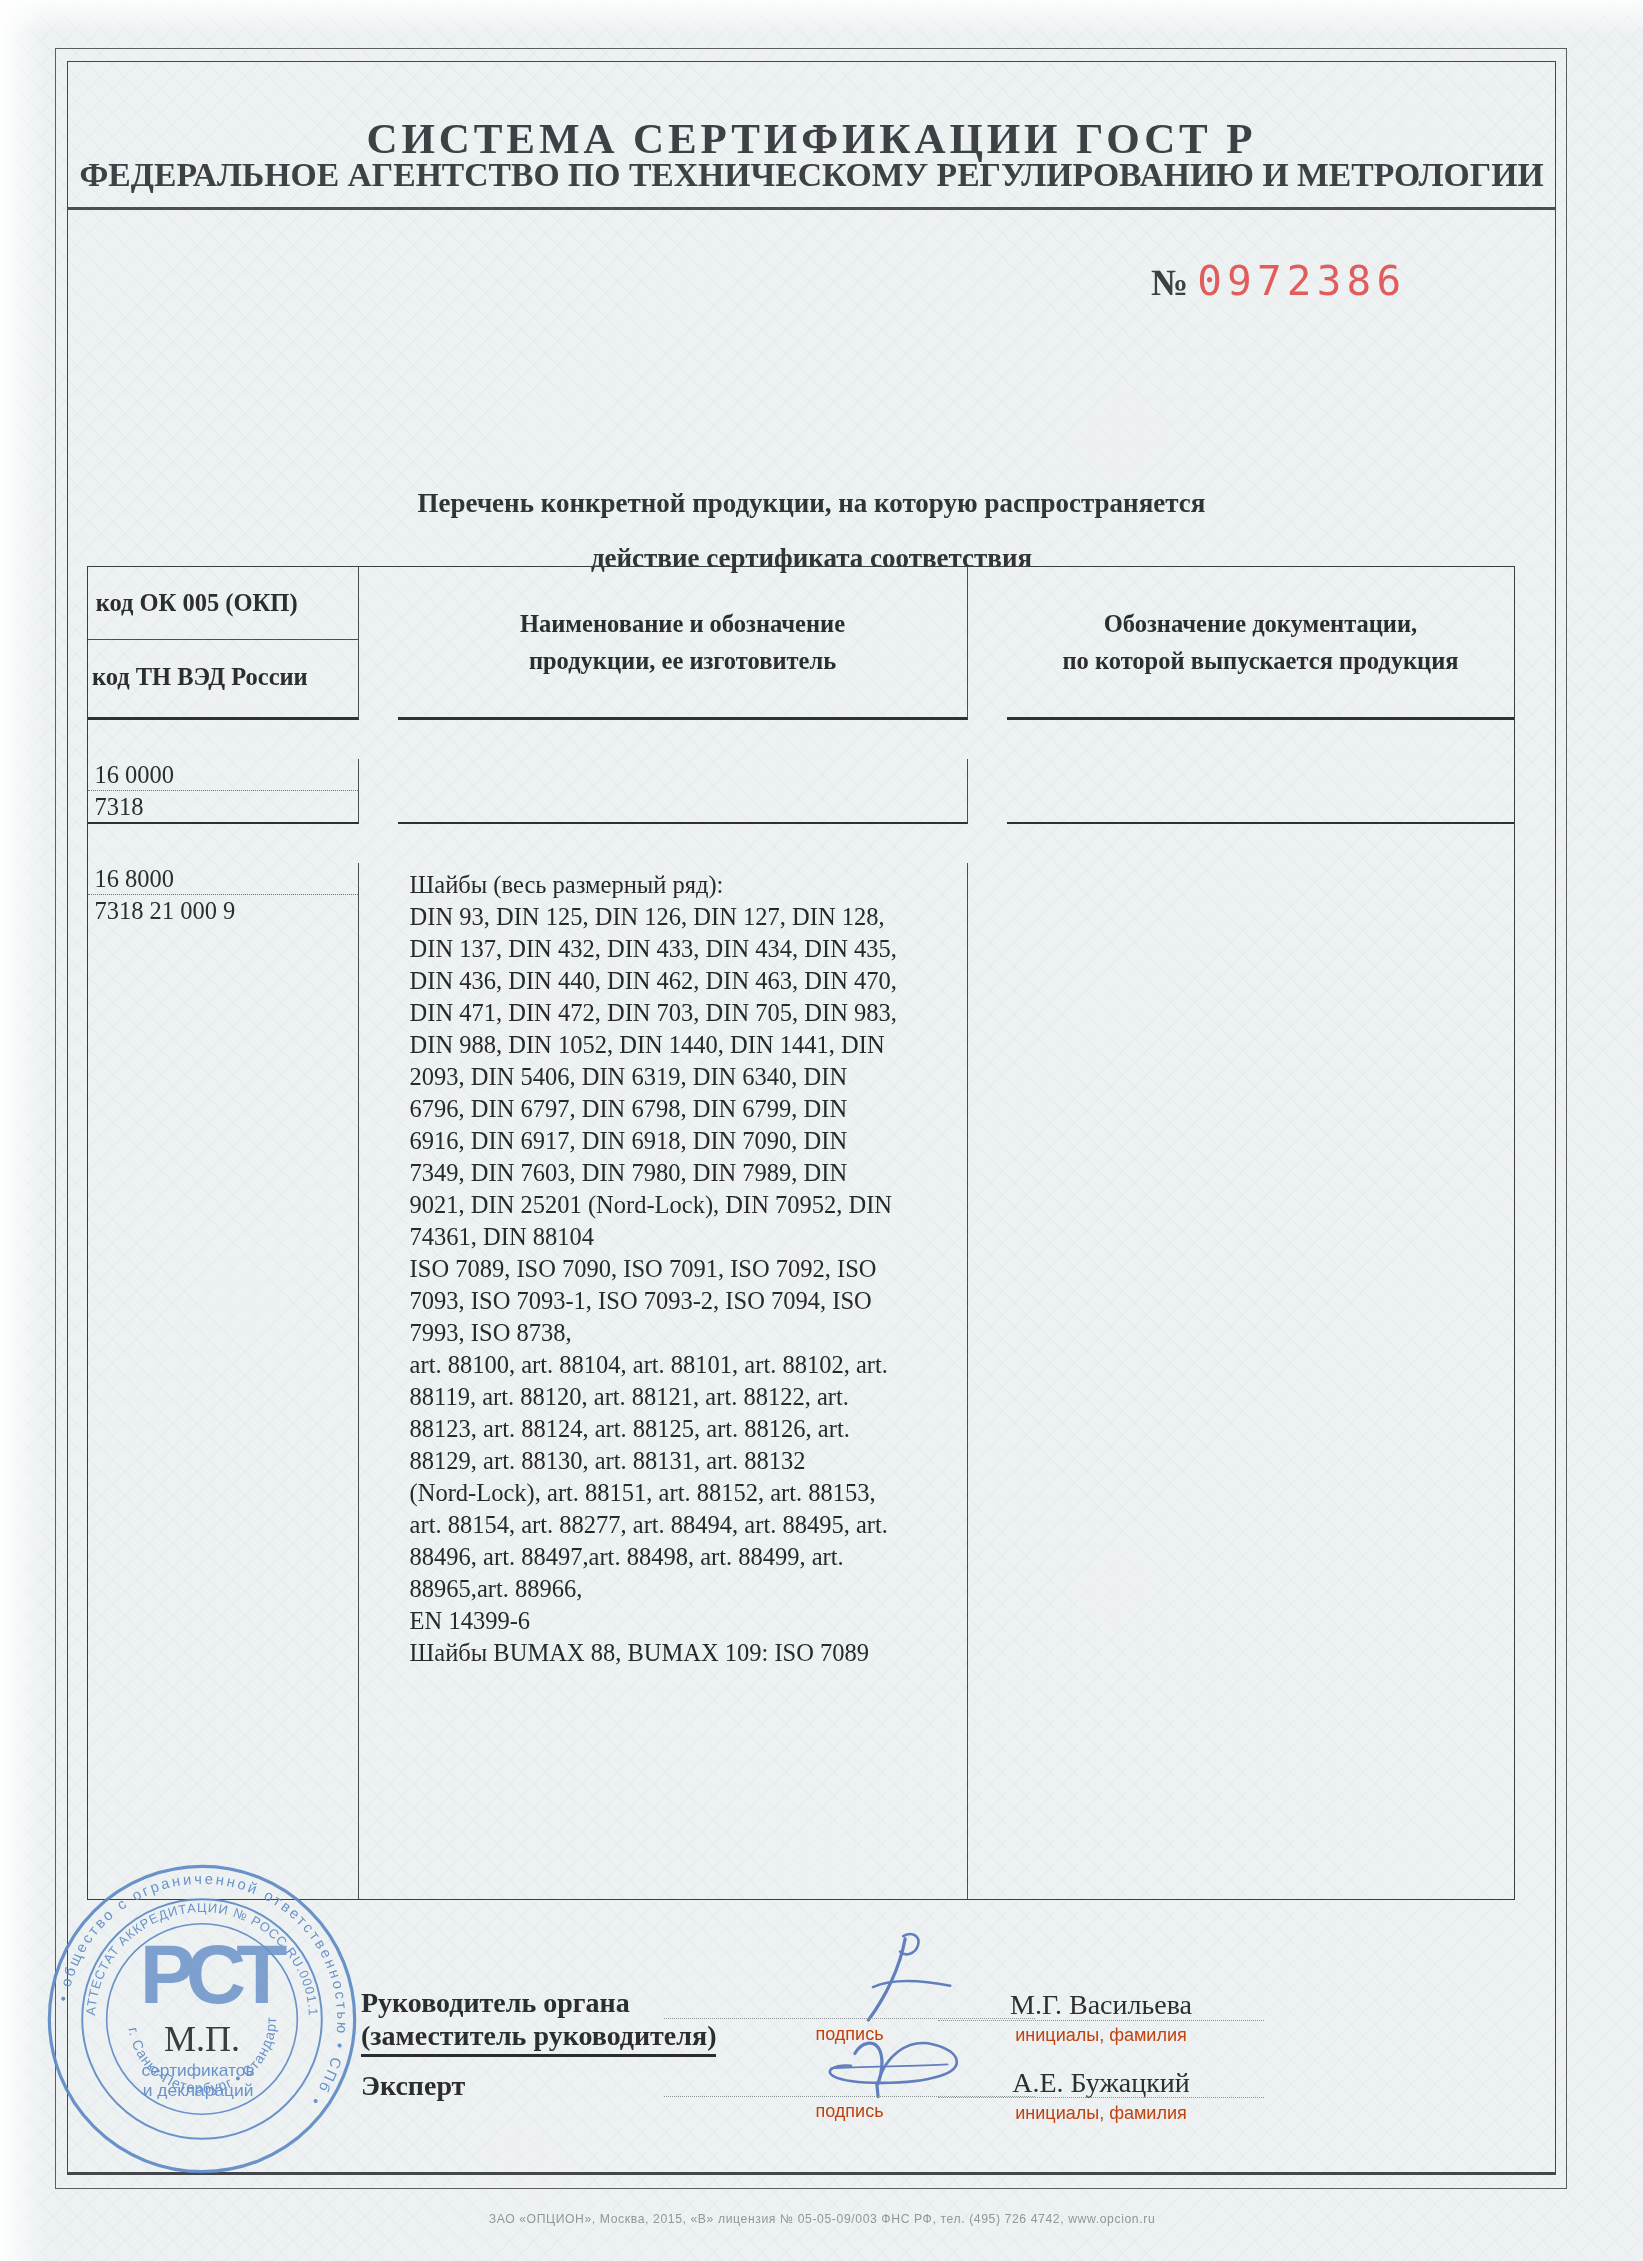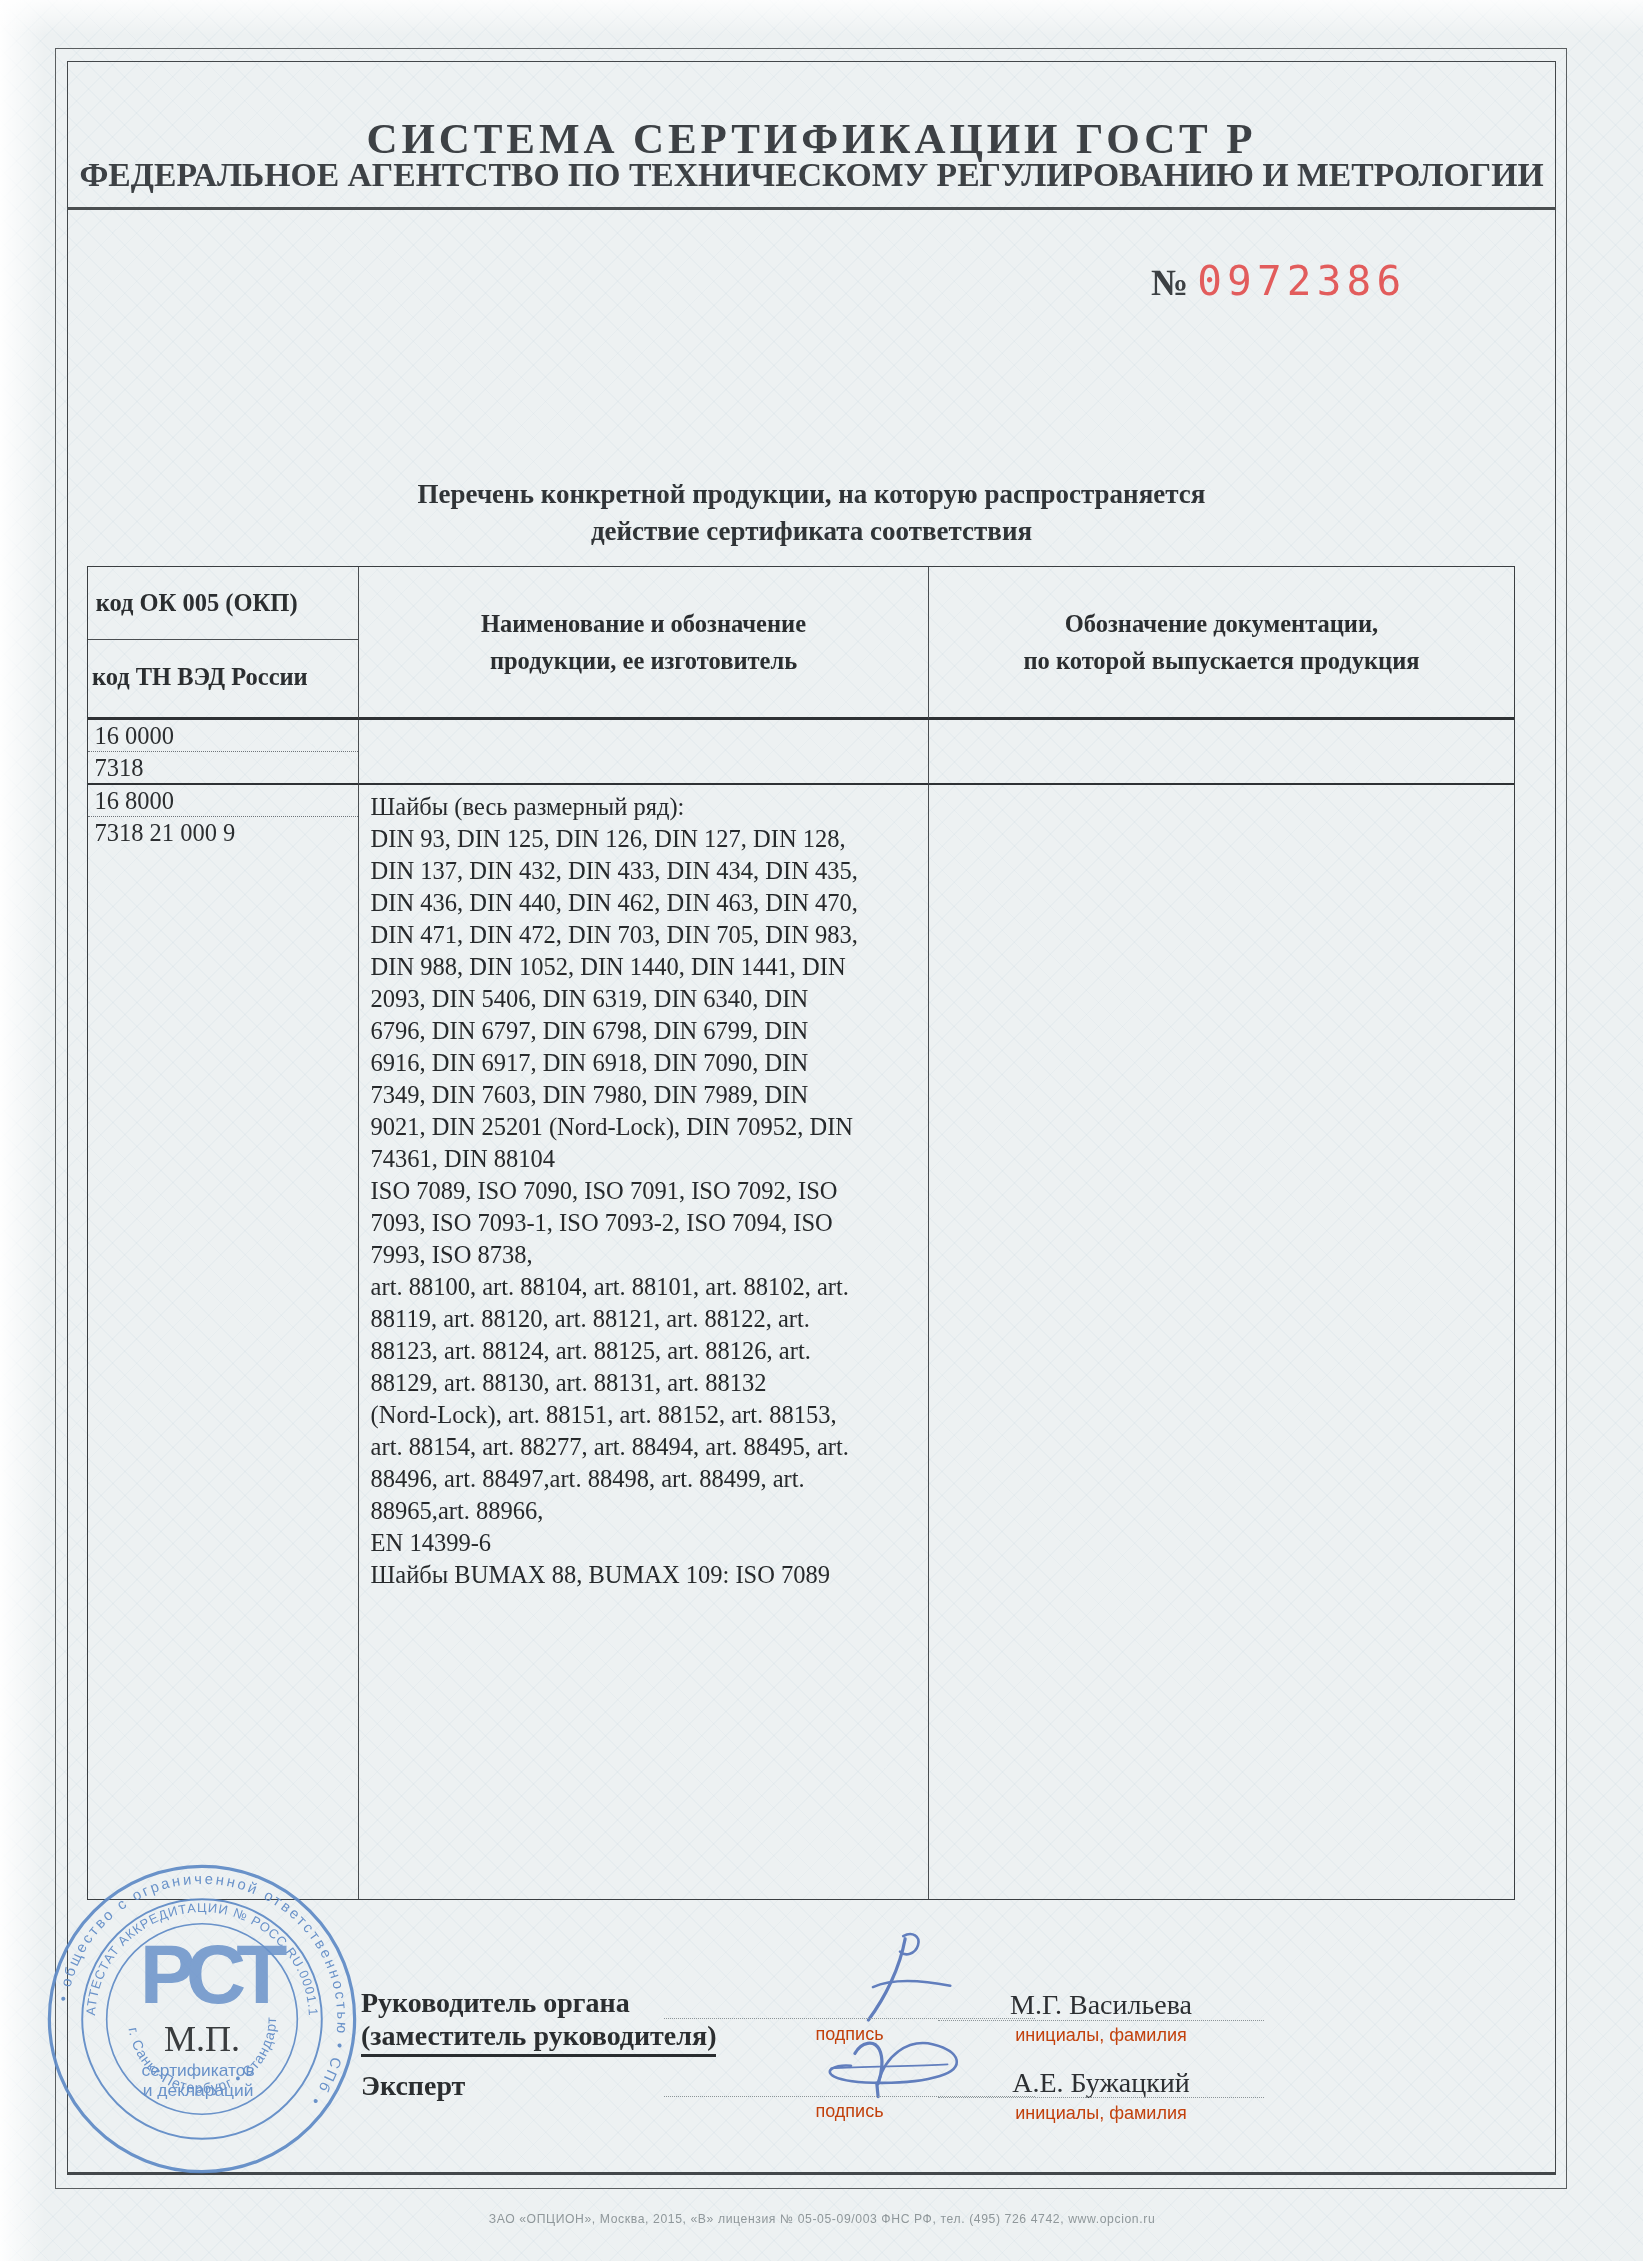--- a/index.html
+++ b/index.html
@@ -19,24 +19,24 @@
   .frame-inner{ left:67px; top:61px; width:1489px; height:2114px; border:1.9px solid #43474a; border-bottom-width:3.9px; }
   .top-rule{ left:67px; top:207px; width:1489px; height:2.6px; background:#4a4e50; }
   .system-title{ left:67px; top:94px; width:1489px; text-align:center; font-size:43px; font-weight:bold; letter-spacing:3.9px; color:#3d4145;margin-top:20px; }
   .agency-title{ left:67px; top:156px; width:1489px; text-align:center; font-size:34px; font-weight:bold; letter-spacing:0; color:#3d4145; transform:scaleX(.99); }
   .blank-no{ left:1151px; top:257px; white-space:nowrap; }
   .no-sign{ font-size:37px; font-weight:bold; color:#3c4043; }
   .no-digits{ font-size:41px; color:#e25c5c; font-family:"DejaVu Sans Mono",monospace; letter-spacing:5.2px; margin-left:9px; }
   .appendix-title{ left:67px; top:313px; width:1457px; text-align:center; font-size:41px; font-weight:bold; letter-spacing:5.8px; color:#34383b; }
   .cert-line{ left:67px; top:393px; width:1489px; text-align:center; font-size:30px; font-weight:bold; color:#303437; }
   .cert-value{ font-weight:normal; border-bottom:1.9px dashed #6a7074; padding:0 13px 3.9px 13px; margin-left:14px; }
-  .purpose{ left:67px; top:476px; width:1489px; text-align:center; font-size:27px; font-weight:bold; line-height:37px; white-space:pre-line; color:#303437; }
+  .purpose{ left:67px; top:476px; width:1489px; text-align:center; font-size:27px; font-weight:bold; line-height:55px; white-space:pre-line; color:#303437; }
   
   .tbl{ left:87px; top:566px; width:1428px; height:1334px; border:1.9px solid #3a3e41;
-        display:grid; grid-template-columns:271px 570px auto; grid-template-rows:153px 65px auto; }
+        display:grid; grid-template-columns:271px 570px auto; grid-template-rows:153px 65px auto;gap:39px; }
   .cell{ border-right:1.3px solid #4a4e51; border-bottom:1.3px solid #4a4e51; }
   .cell.last{ border-right:none; }
   .hrow{ border-bottom:3.2px solid #2e3134; }
   .r1{ border-bottom:2.6px solid #2e3134; }
   .r2{ border-bottom:none; }
   .h1a{ height:73px; border-bottom:1.3px solid #4a4e51; display:flex; align-items:center; padding-left:7.7px; font-size:24.5px; font-weight:bold; }
   .h1b{ height:74px; display:flex; align-items:center; padding-left:3.9px; font-size:24.5px; font-weight:bold; }
   .hcent{ display:flex; align-items:center; justify-content:center; text-align:center; font-size:24.5px; font-weight:bold; white-space:pre-line; line-height:37px; }
   .code-top{ height:32px; display:flex; align-items:center; padding-left:6.4px; font-size:24.5px; border-bottom:1.3px dotted #6f757a; }
   .code-bot{ height:32px; display:flex; align-items:center; padding-left:6.4px; font-size:24.5px; }

